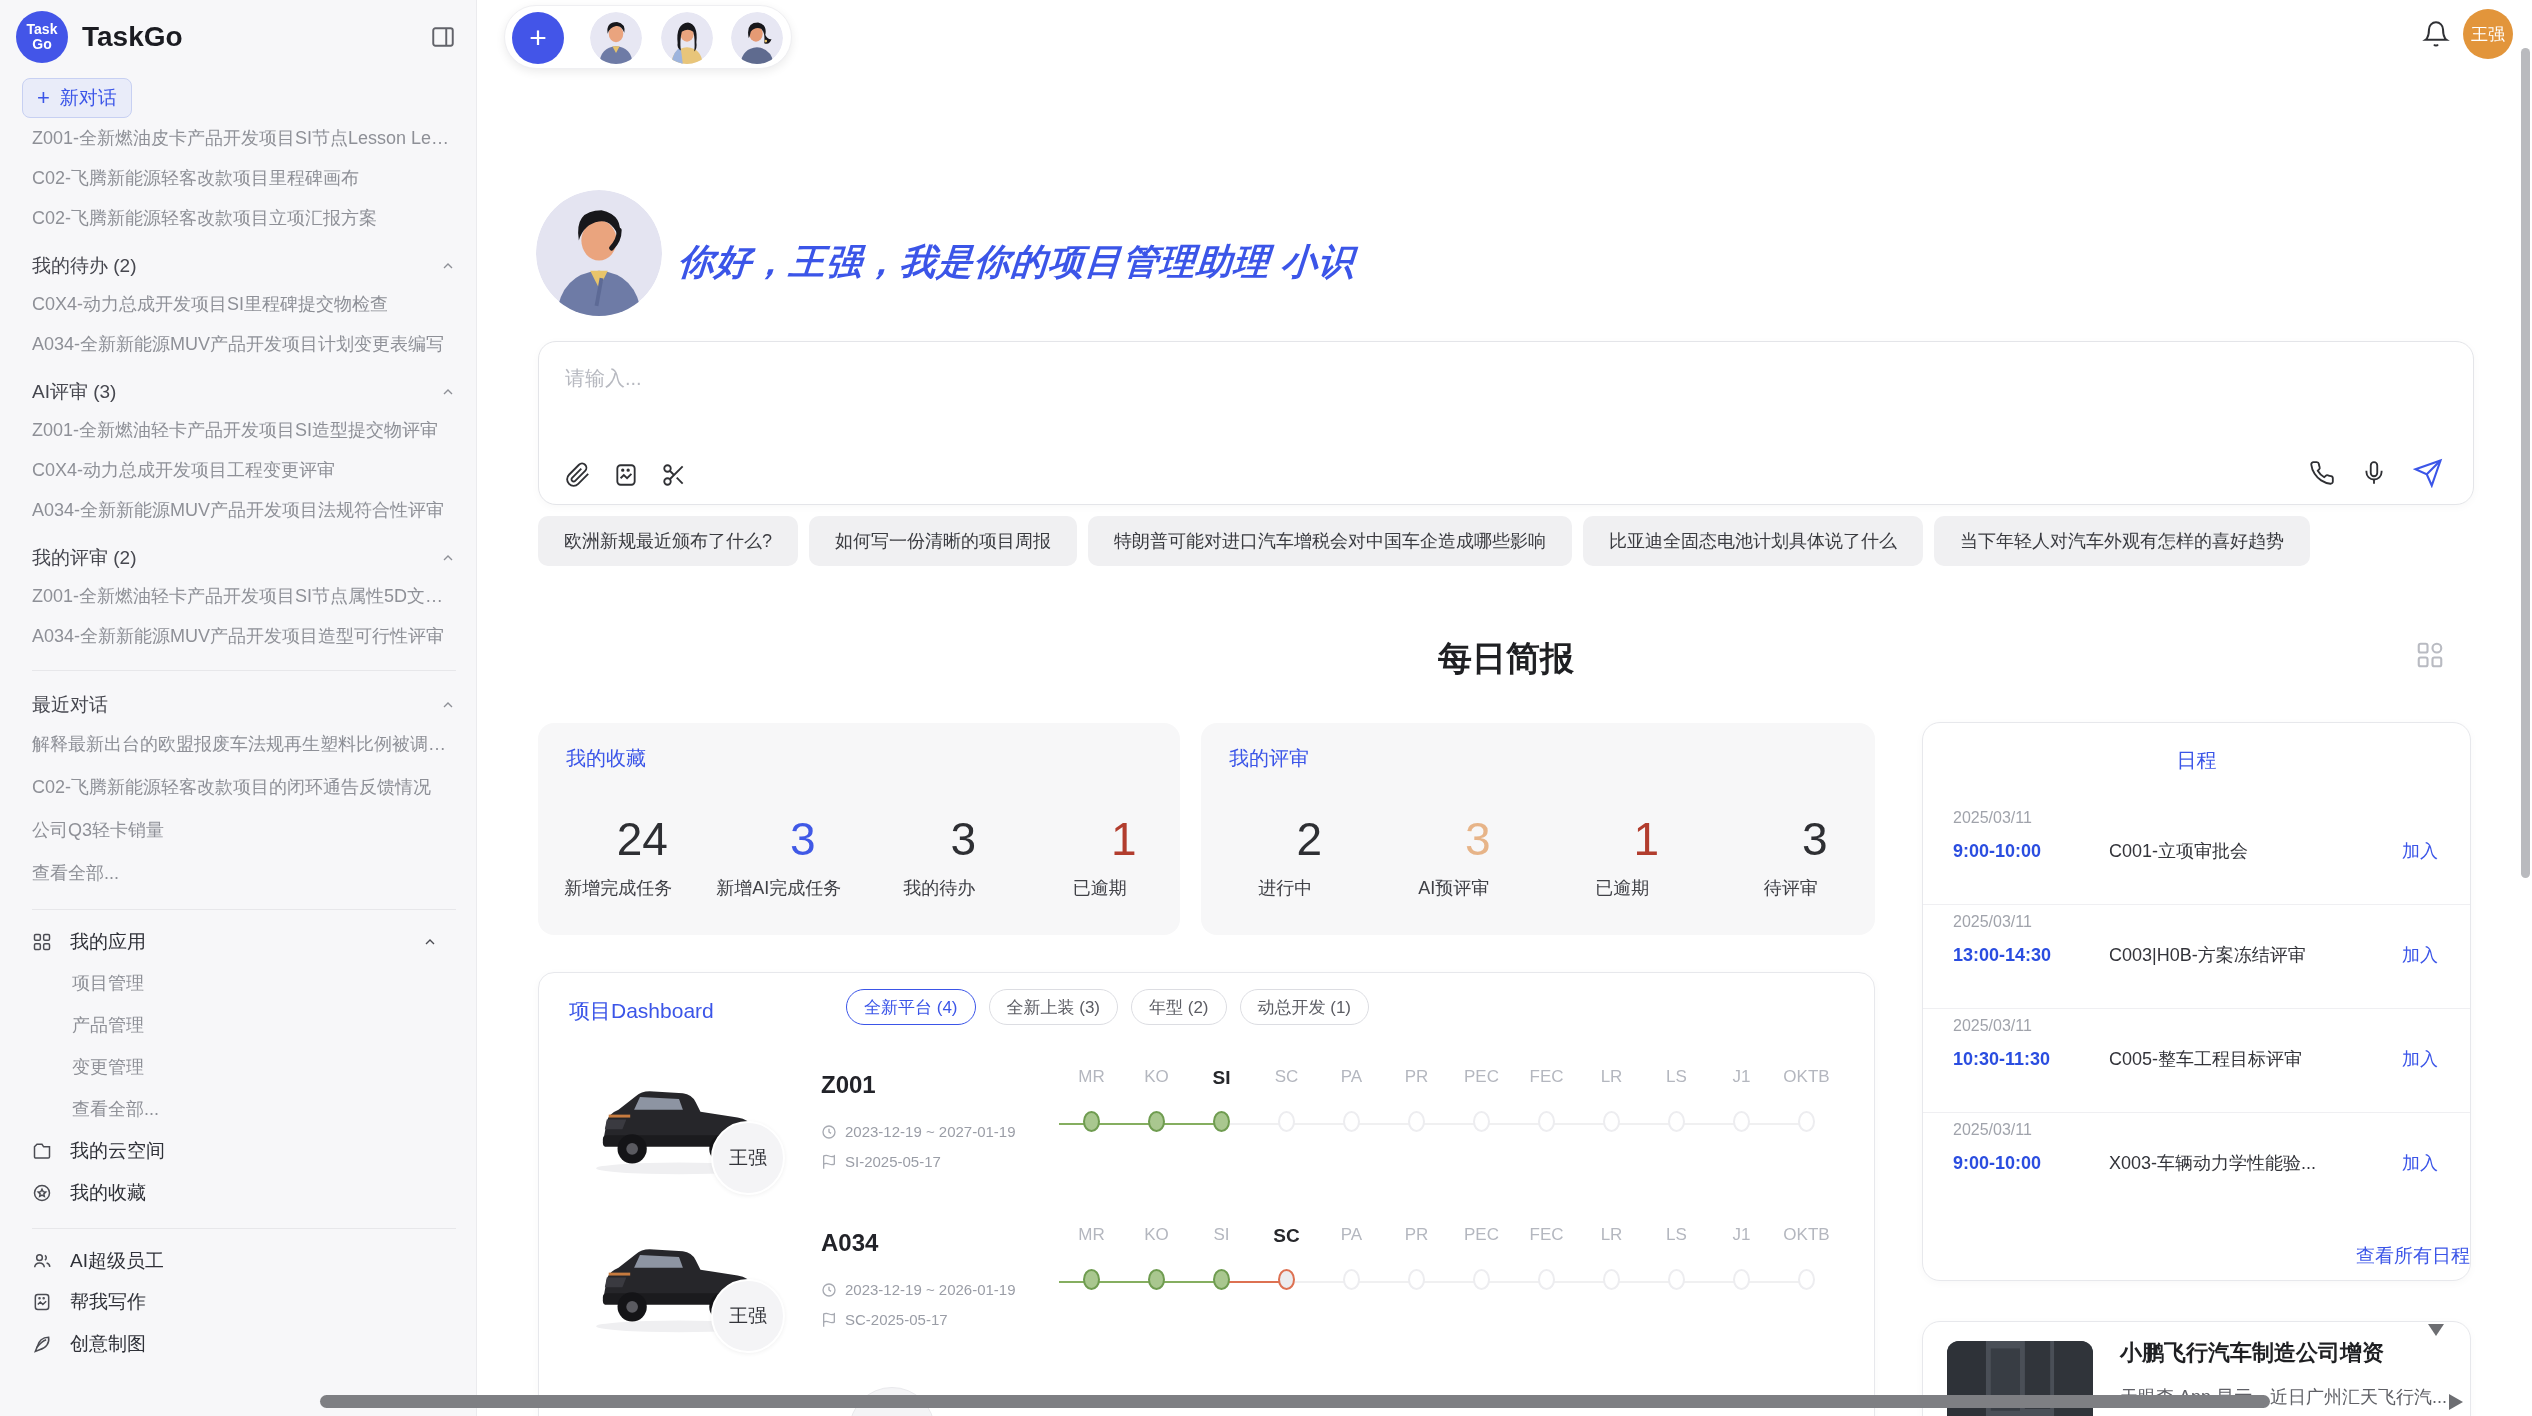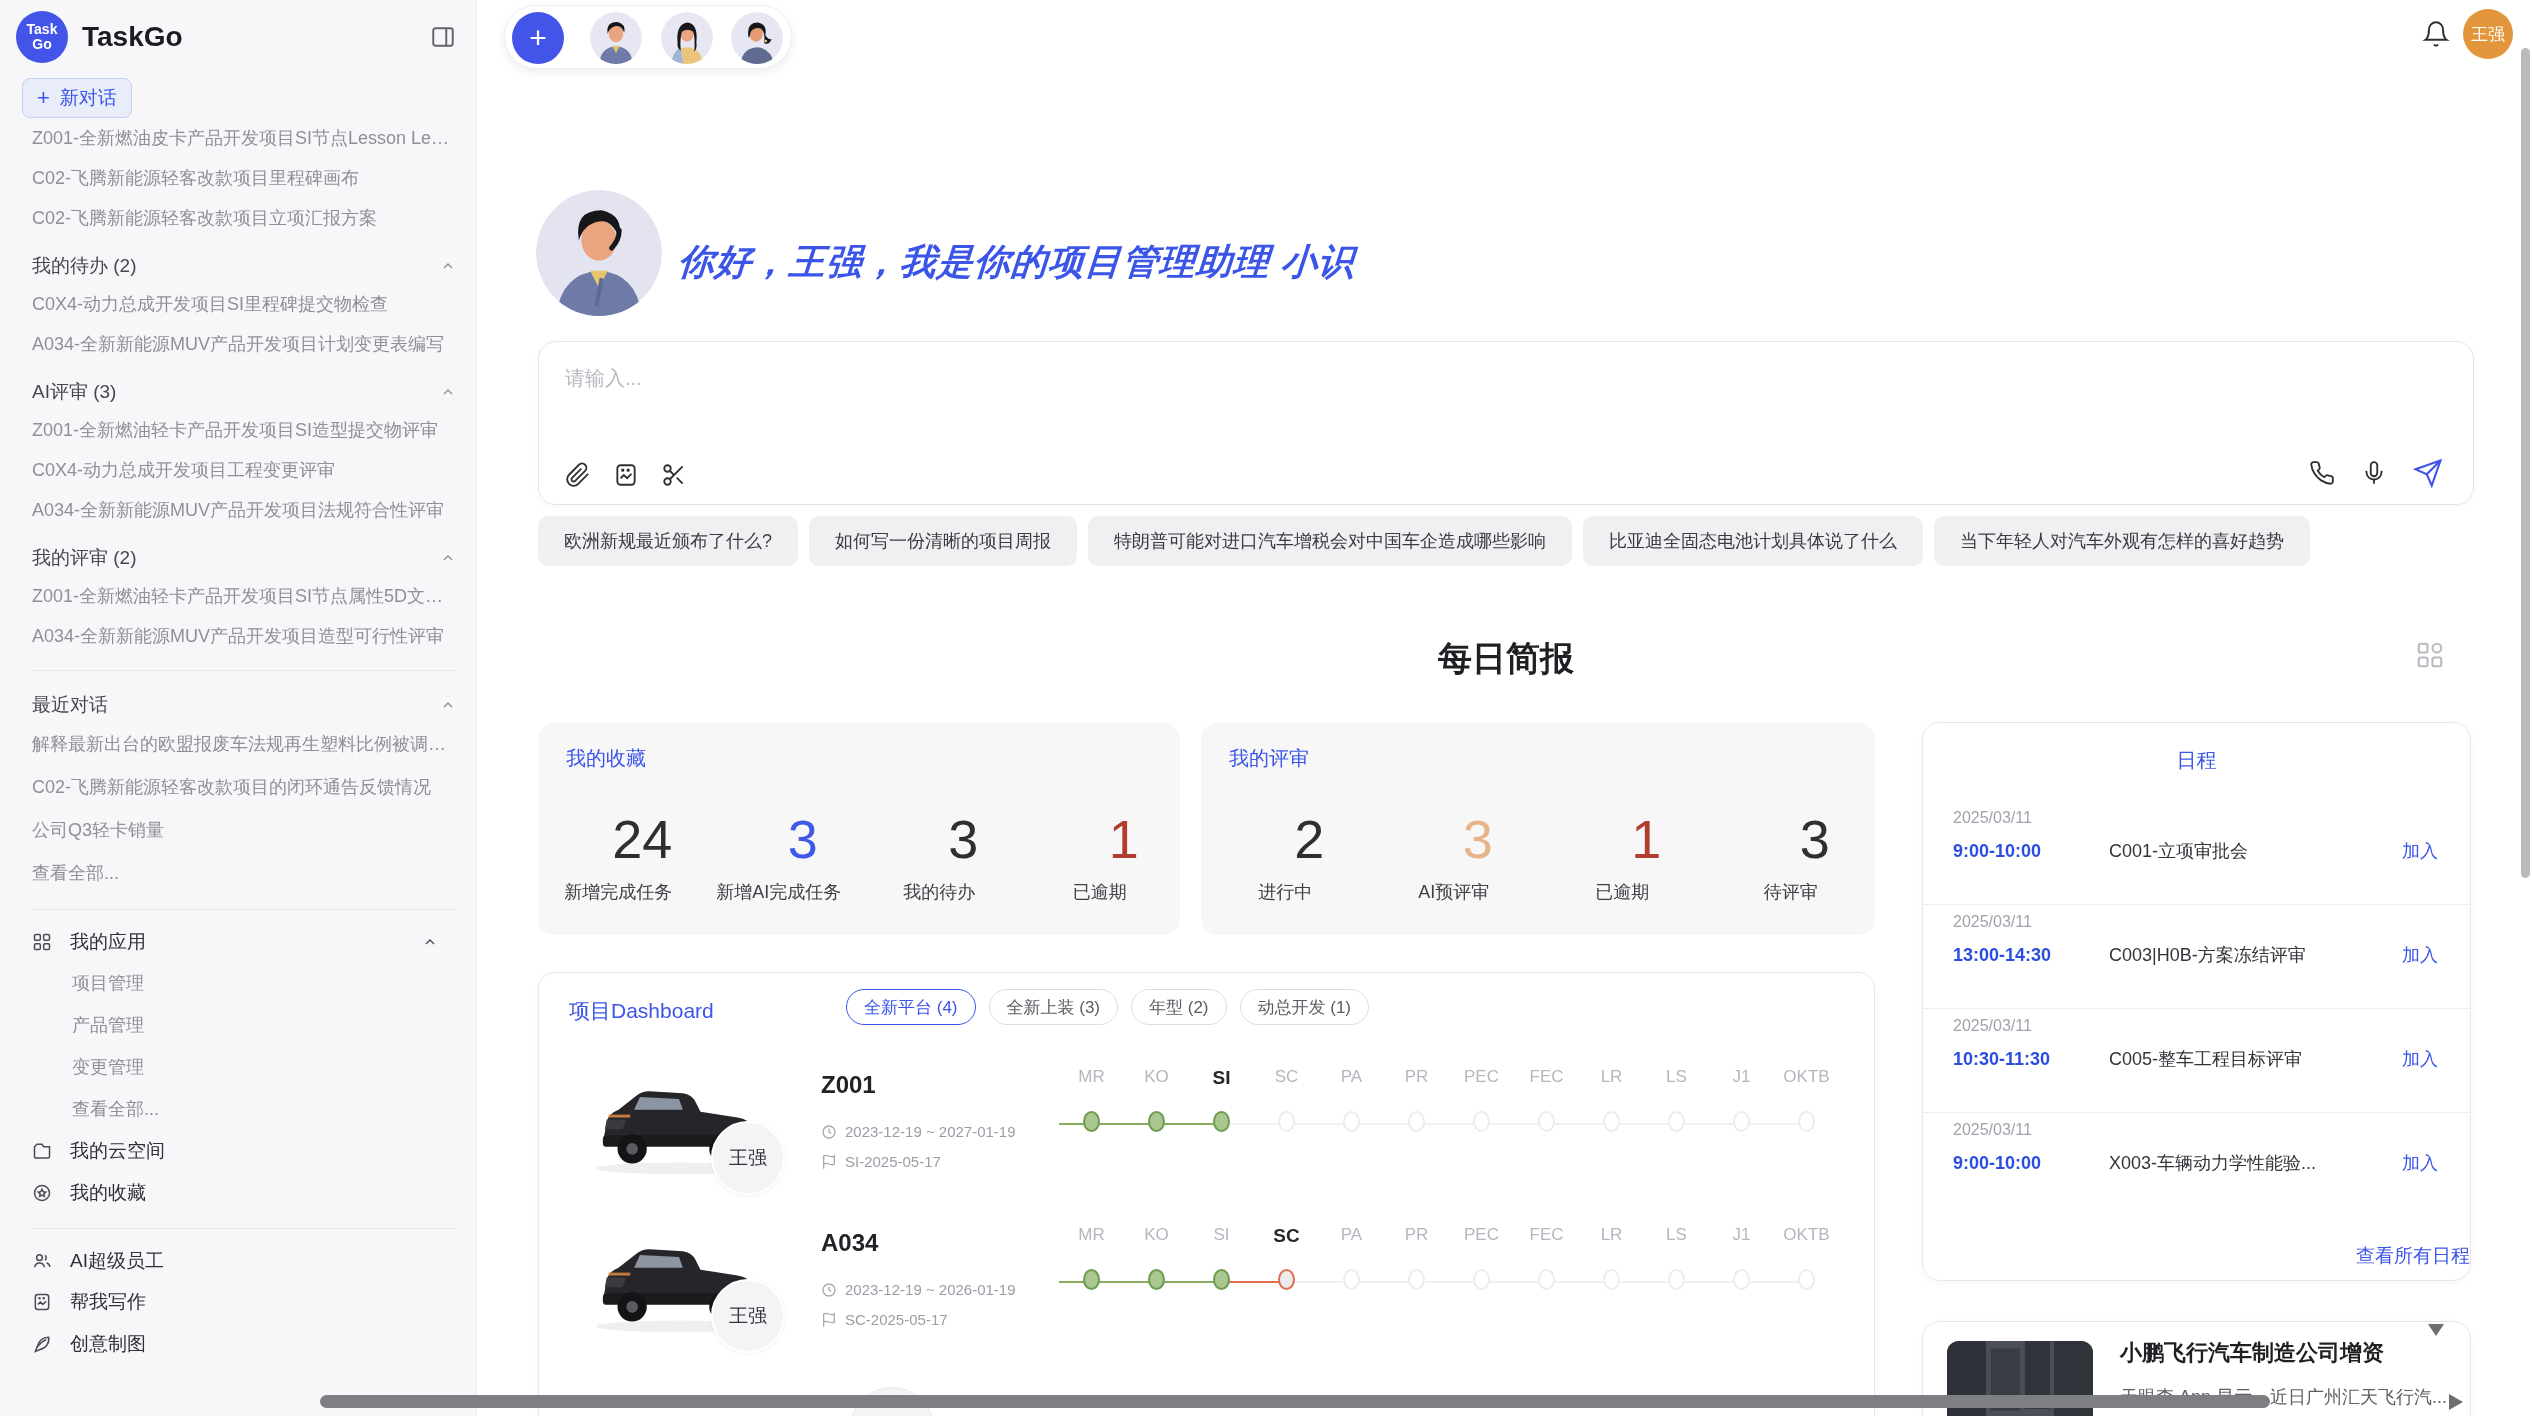--- a/index.html
+++ b/index.html
@@ -77,21 +77,21 @@
   .briefing-title { position:absolute; left:61px; top:636px; width:1936px; text-align:center;
     font-size:34px; font-weight:700; color:#1f2023; }
   .briefing-grid { position:absolute; left:1938px; top:640px; color:#b9bbc2; cursor:pointer; }
 
   .stat-card { position:absolute; top:723px; height:212px; background:#f7f7f8; border-radius:16px; }
   .stat-card.c1 { left:61px; width:642px; }
   .stat-card.c2 { left:724px; width:674px; }
   .stat-title { position:absolute; left:28px; top:22px; font-size:20px; color:#3b55e8; }
   .stat-row { position:absolute; left:0; right:0; top:58px; bottom:0; display:flex; }
   .stat-cell { flex:1; display:flex; flex-direction:column; align-items:center; justify-content:center; gap:14px; }
-  .stat-num { font-size:54px; font-weight:500; line-height:1;margin-left:48px; }
+  .stat-num { font-size:46px; font-weight:500; line-height:1;margin-left:48px; }
   .stat-lbl { font-size:18px; color:#3f4046; }
   .c-dark { color:#2e2f33; } .c-blue { color:#4059e6; } .c-red { color:#b23d2e; } .c-orange { color:#e7b488; }
 
   .dash { position:absolute; left:61px; top:972px; width:1337px; height:470px; background:#fff;
     border:1px solid #e7e8ec; border-radius:16px; box-shadow:0 2px 8px rgba(0,0,0,.03); overflow:hidden; }
   .dash-title { position:absolute; left:30px; top:24px; font-size:21px; color:#3b55e8; }
   .dash-tabs { position:absolute; left:307px; top:16px; display:flex; gap:13px; }
   .dtab { height:36px; border-radius:18px; border:1px solid #dcdde2; background:#fff; color:#5b5c63;
     font-size:17px; display:flex; align-items:center; padding:0 17px; cursor:pointer; white-space:nowrap; }
   .dtab.active { border:1.5px solid #3b55e8; color:#3b55e8; }

